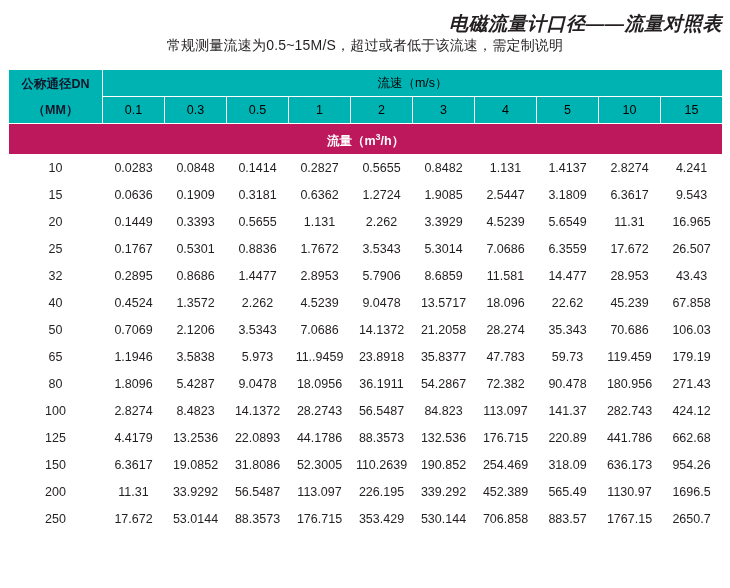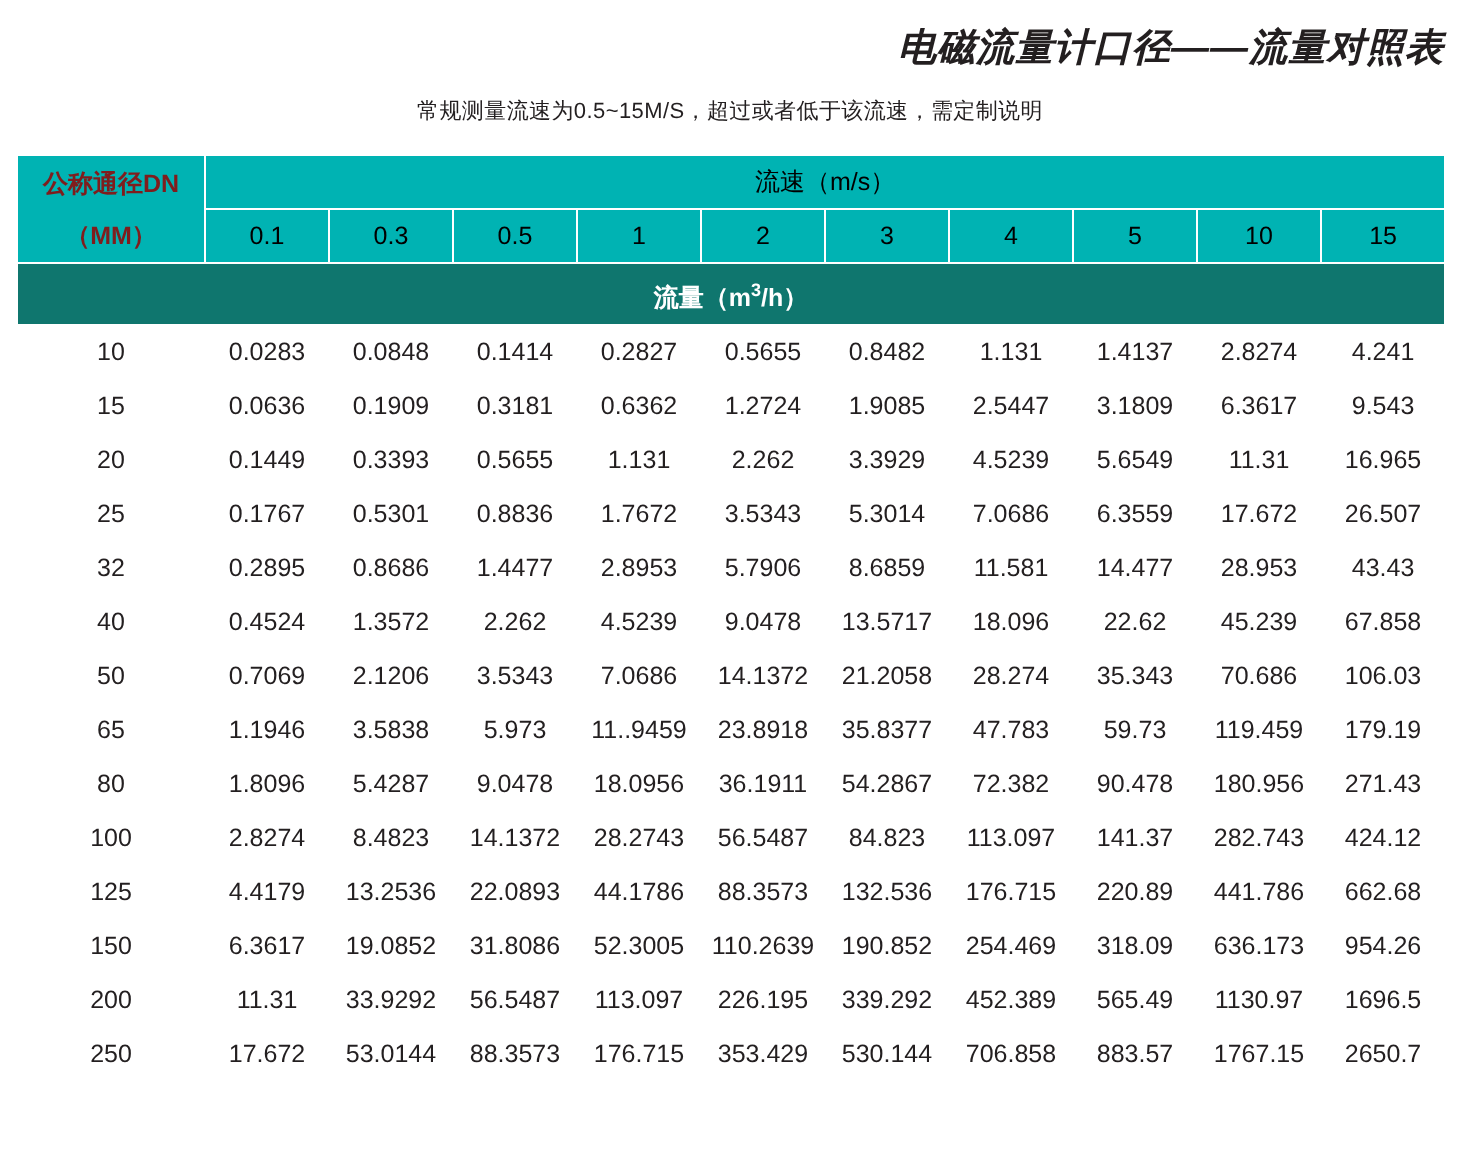--- a/index.html
+++ b/index.html
@@ -24,23 +24,22 @@
     text-align: right;
     font-size: 19px;
     font-weight: bold;
     color: #231f20;
     margin-top: 11px;
     letter-spacing: 0.5px;
     font-style: italic;
   }
   .subtitle {
     text-align: center;
-    font-size: 11px;
+    font-size: 14px;
     color: #231f20;
-    margin-top: 11px;
     letter-spacing: 0.2px;
   }
   table.flow {
     margin-top: 14px;
     width: 714px;
     border-collapse: collapse;
     table-layout: fixed;
   }
   table.flow th, table.flow td {
     border: 1px solid #ffffff;
@@ -51,31 +50,31 @@
     line-height: 26px;
   }
   .hdr {
     background: #00b3b3;
     color: #000000;
     font-weight: normal;
     font-size: 13px;
   }
   .hdr-dn {
     background: #00b3b3;
-    color: #7f1d1d;
+    color: #0f172a;
     font-size: 12.5px;
     line-height: 17px;
   }
   .hdr-dn .l1 { display: block; }
   .hdr-dn .l2 { display: block; }
   .hdr-speed {
     font-size: 13px;
   }
   .hdr-unitrow {
-    background: #0f766e;
+    background: #be185d;
     color: #ffffff;
     font-size: 13px;
   }
   td.body-cell {
     border: 1px solid #cfd3d6;
     color: #231f20;
     background: #ffffff;
     height: 27px;
     line-height: 27px;
     font-size: 12.5px;

